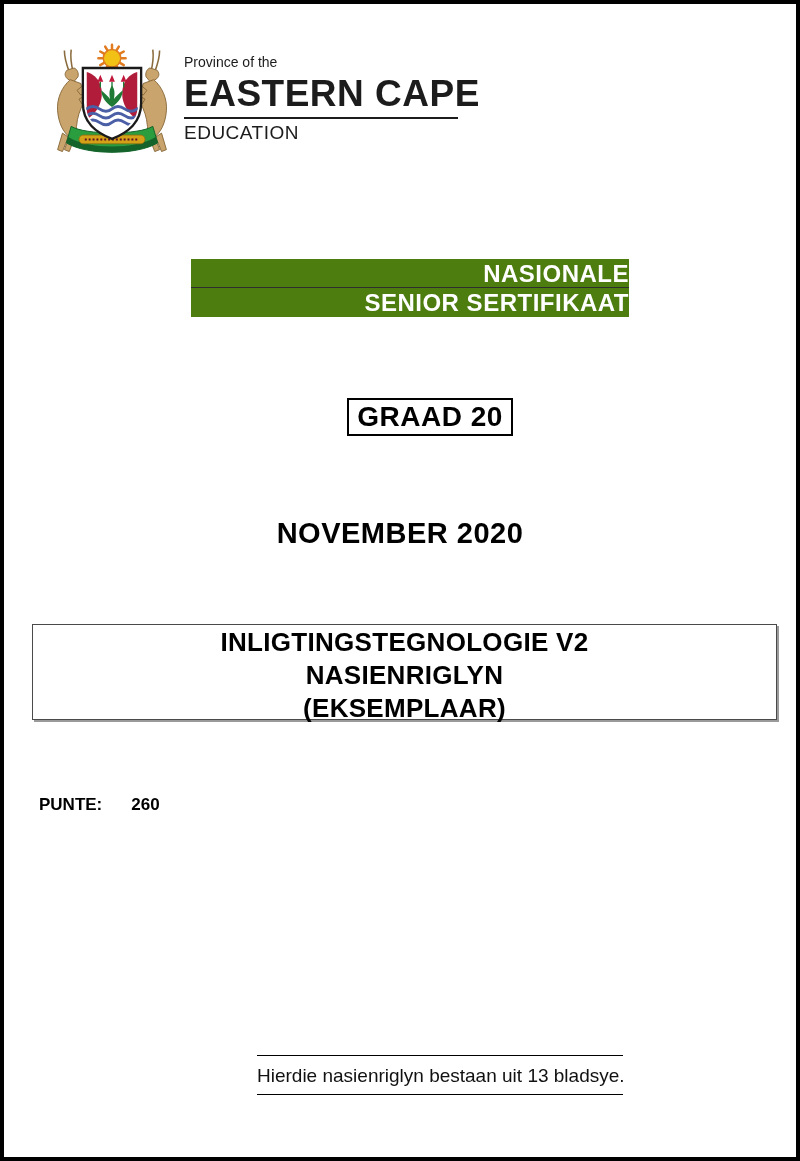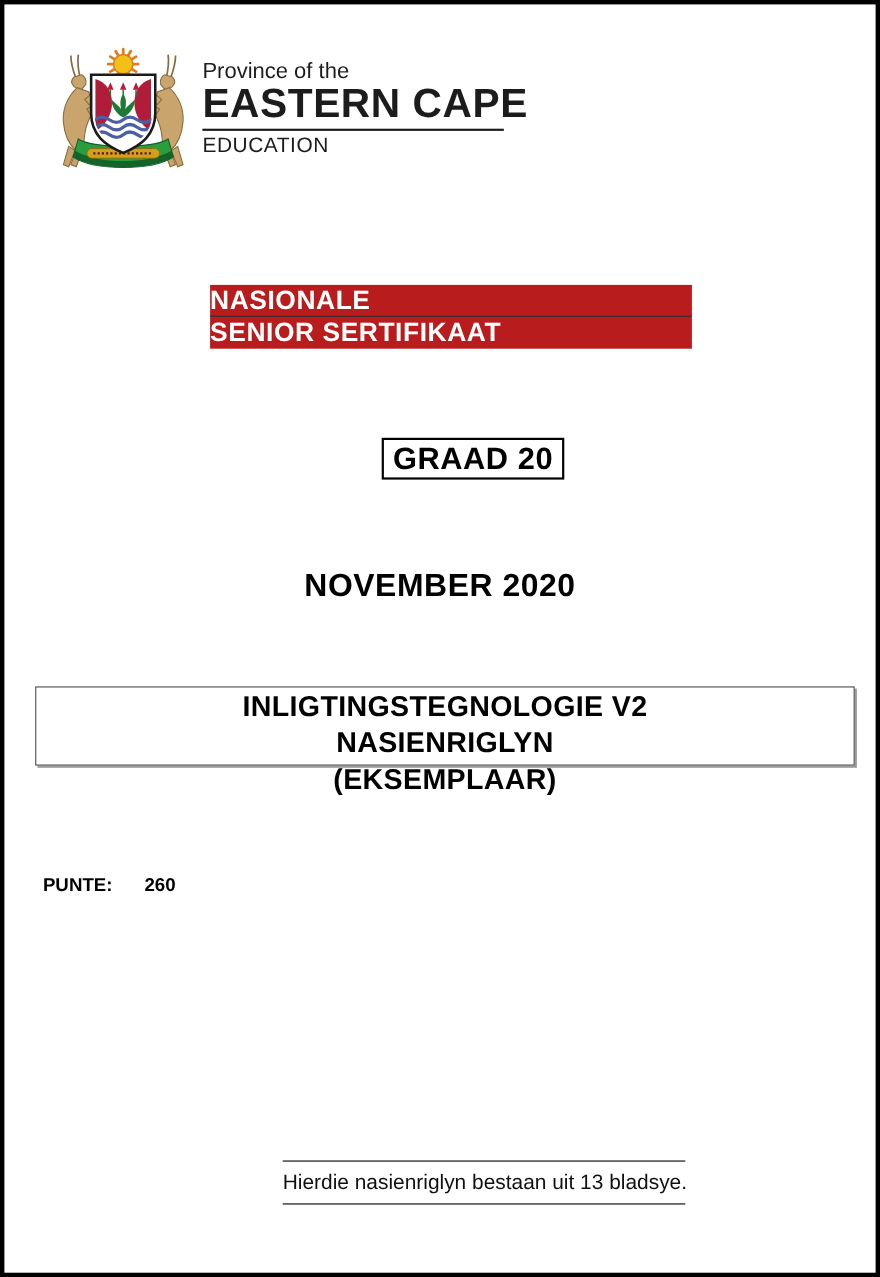--- a/index.html
+++ b/index.html
@@ -14,41 +14,41 @@
     color: #111111;
     overflow: hidden;
   }
 
   
   .logo-wrap { position: absolute; left: 40px; top: 36px; width: 430px; height: 126px; }
   .emblem { position: absolute; left: 0; top: 0; width: 136px; height: 126px; }
   .logo-text { position: absolute; left: 140px; top: 0; width: 290px; }
   .province-line {
     position: absolute; left: 0; top: 14px;
-    font-size: 20px; font-weight: 400; color: #1c1c1c; white-space: nowrap;
+    font-size: 14px; font-weight: 400; color: #1c1c1c; white-space: nowrap;
   }
   .province-name {
     position: absolute; left: 0; top: 33px;
     font-size: 37px; font-weight: 700; color: #1c1c1c; letter-spacing: 0.5px; white-space: nowrap;
   }
   .logo-rule {
     position: absolute; left: 0; top: 77px;
     width: 274px; height: 0; border-top: 2px solid #1c1c1c;
   }
   .department {
     position: absolute; left: 0; top: 82px;
     font-size: 19px; font-weight: 400; color: #1c1c1c; letter-spacing: 0.5px; white-space: nowrap;
   }
 
   
   .banner {
     position: absolute; left: 187px; top: 255px;
     width: 438px; height: 58px;
-    background: #b91c1c; color: #ffffff;
-    text-align: left;
+    background: #4d7c0f; color: #ffffff;
+    text-align: right;
   }
   .banner-row {
     height: 29px; line-height: 29px;
     font-size: 24px; font-weight: 700; letter-spacing: 0.5px;
   }
   .banner-divider { height: 0; border-top: 1px solid #2e2e2e; margin-top: -1px; }
 
   
   .grade-box {
     position: absolute; left: 343px; top: 394px;
@@ -62,21 +62,21 @@
   
   .session-heading {
     position: absolute; left: 0; top: 513px; width: 100%;
     text-align: center;
     font-size: 29px; font-weight: 700; color: #000000; letter-spacing: 0.5px;
   }
 
   
   .title-box {
     position: absolute; left: 28px; top: 620px;
-    width: 745px; height: 72px;
+    width: 745px; height: 96px;
     box-sizing: border-box;
     border: 1px solid #4a4a4a;
     box-shadow: 2px 2px 0 #9a9a9a;
     background: #ffffff;
     text-align: center;
     padding-top: 1px;
   }
   .title-line {
     font-size: 26px; font-weight: 700; color: #000000;
     line-height: 33px; letter-spacing: 0.3px;

